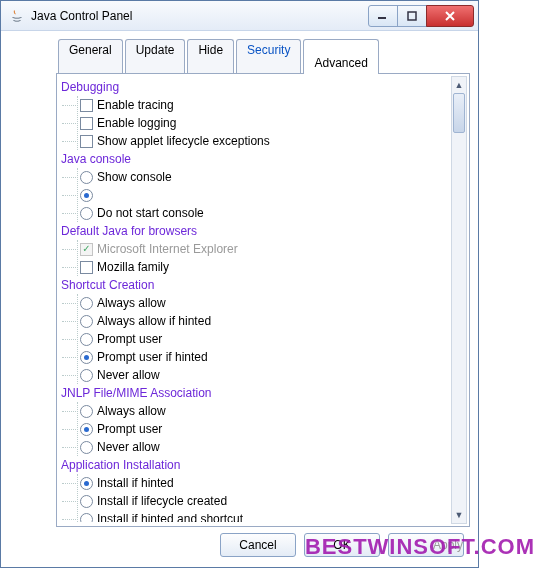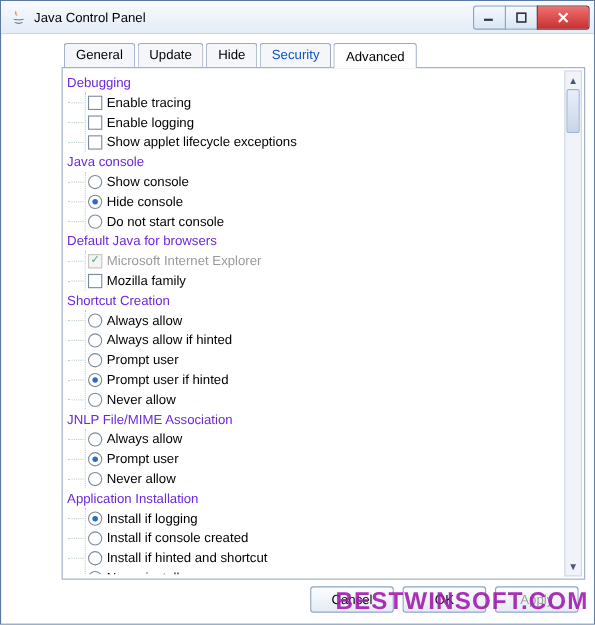--- a/index.html
+++ b/index.html
@@ -1,46 +1,46 @@
 <!DOCTYPE html>
 <html><head>
 <meta charset="utf-8">
 <style>
 * { box-sizing: border-box; margin: 0; padding: 0; }
 body { font-family: "Segoe UI", Tahoma, sans-serif; font-size: 12px; background: #fff; width: 541px; height: 568px; position: relative; overflow: hidden; }
-.window { border: 1px solid #5a7aa5; width: 541px; height: 568px; background: #fff; display: flex; flex-direction: column; }
+.window { border: 1px solid #5a7aa5; width: 479px; height: 568px; background: #fff; display: flex; flex-direction: column; }
 .titlebar { height: 30px; background: linear-gradient(#f8fafd, #e4ecf7); display: flex; align-items: center; padding-left: 8px; border-bottom: 1px solid #c7d5e9; }
 .titlebar-icon { width: 16px; height: 16px; margin-right: 6px; }
 .titlebar-text { flex: 1; color: #000; font-size: 12px; }
 .win-btns { display: flex; height: 22px; margin-right: 4px; }
 .win-btn { width: 30px; height: 22px; border: 1px solid #8aa3c6; background: linear-gradient(#f6f9fd,#d9e6f5); display: flex; align-items: center; justify-content: center; margin-left: -1px; cursor: pointer; }
 .win-btn.close { width: 48px; background: linear-gradient(#f07070,#c83030); border-color: #8b2b2b; border-top-right-radius: 3px; border-bottom-right-radius: 3px; }
 .win-btn.min { border-top-left-radius: 3px; border-bottom-left-radius: 3px; }
 .content { flex: 1; padding: 8px 8px 4px 8px; display: flex; flex-direction: column; margin-left: 47px; }
 .tabs { display: flex; gap: 2px; margin-bottom: -1px; padding-left: 2px; }
 .tab { border: 1px solid #9aaac4; border-bottom: none; padding: 3px 10px 4px; background: #f4f6fa; border-radius: 3px 3px 0 0; cursor: pointer; font-size: 12px; }
-.tab.active { background: #fff; position: relative; z-index: 2; padding-top: 4px; }
+.tab.active { background: #fff; position: relative; z-index: 2; padding-top: 16px; }
 .tab-link { color: #0a54c4; }
 .tabpanel { flex: 1; border: 1px solid #9aaac4; background: #fff; position: relative; overflow: hidden; }
 .scroll-area { position: absolute; inset: 4px 20px 4px 4px; overflow: hidden; }
 .scrollbar { position: absolute; right: 2px; top: 2px; bottom: 2px; width: 16px; border: 1px solid #cfd8e4; background: #f0f3f8; }
 .scrollbar .up, .scrollbar .down { height: 16px; display: flex; align-items: center; justify-content: center; color: #4b5a74; font-size: 9px; }
 .scrollbar .track { position: absolute; top: 16px; bottom: 16px; left: 0; right: 0; }
 .scrollbar .thumb { position: absolute; left: 1px; right: 1px; top: 0; height: 40px; background: linear-gradient(#e9eff8,#c7d5e9); border: 1px solid #9fb4d2; border-radius: 2px; }
 .scrollbar .down { position: absolute; bottom: 0; left: 0; right: 0; }
 .tree { font-size: 12px; color: #000; line-height: 18px; }
 .branch { margin-left: 0; }
 .items { margin-left: 16px; border-left: 1px dotted #bcc; padding-left: 0; }
 .row { display: flex; align-items: center; height: 18px; position: relative; }
 .row::before { content: ""; position: absolute; left: -16px; top: 9px; width: 14px; border-top: 1px dotted #bcc; }
 .ctrl { width: 13px; height: 13px; border: 1px solid #7a8aa0; background: #fff; margin: 0 4px 0 2px; display: flex; align-items: center; justify-content: center; flex-shrink: 0; }
 .ctrl.radio { border-radius: 50%; }
 .ctrl.radio.checked::after { content: ""; width: 5px; height: 5px; border-radius: 50%; background: #2a6ad0; }
 .ctrl.chk.checked::after { content: "✓"; font-size: 10px; color: #4a6; line-height: 1; }
-.disabled { color: #9a9a9a; }
+.disabled { color: #9a9a9a; text-align: right; }
 .disabled .ctrl { border-color: #c4c4c4; background: #f4f4f4; }
 .glabel { color: #6d28d9; }
 .btnrow { display: flex; justify-content: flex-end; gap: 8px; padding: 6px 6px 6px 0; }
 .btn { width: 76px; height: 24px; border: 1px solid #8aa3c6; background: linear-gradient(#fdfdfe,#e4ecf6); border-radius: 3px; font-size: 12px; cursor: pointer; color: #000; }
 .btn.disabled { color: #9a9a9a; }
 .watermark { position: absolute; right: 6px; bottom: 8px; color: #a21caf; font-family: Arial, sans-serif; font-size: 22px; font-weight: bold; letter-spacing: 1px; opacity: 0.9; pointer-events: none; }
 </style>
 </head>
 <body>
 
@@ -103,21 +103,20 @@
           </div>
           <div class="branch">
             <div class="glabel">Java console</div>
             <div class="items">
               <div class="row">
                   <span class="ctrl radio"></span>
                   <span>Show console</span>
                 </div>
               <div class="row">
                   <span class="ctrl radio checked"></span>
-                  <span>Hide console</span>
                 </div>
               <div class="row">
                   <span class="ctrl radio"></span>
                   <span>Do not start console</span>
                 </div>
             </div>
           </div>
           <div class="branch">
             <div class="glabel">Default Java for browsers</div>
             <div class="items">
@@ -171,25 +170,25 @@
                   <span class="ctrl radio"></span>
                   <span>Never allow</span>
                 </div>
             </div>
           </div>
           <div class="branch">
             <div class="glabel">Application Installation</div>
             <div class="items">
               <div class="row">
                   <span class="ctrl radio checked"></span>
-                  <span>Install if logging</span>
-                </div>
-              <div class="row">
-                  <span class="ctrl radio"></span>
-                  <span>Install if console created</span>
+                  <span>Install if hinted</span>
+                </div>
+              <div class="row">
+                  <span class="ctrl radio"></span>
+                  <span>Install if lifecycle created</span>
                 </div>
               <div class="row">
                   <span class="ctrl radio"></span>
                   <span>Install if hinted and shortcut</span>
                 </div>
               <div class="row">
                   <span class="ctrl radio"></span>
                   <span>Never install</span>
                 </div>
             </div>

